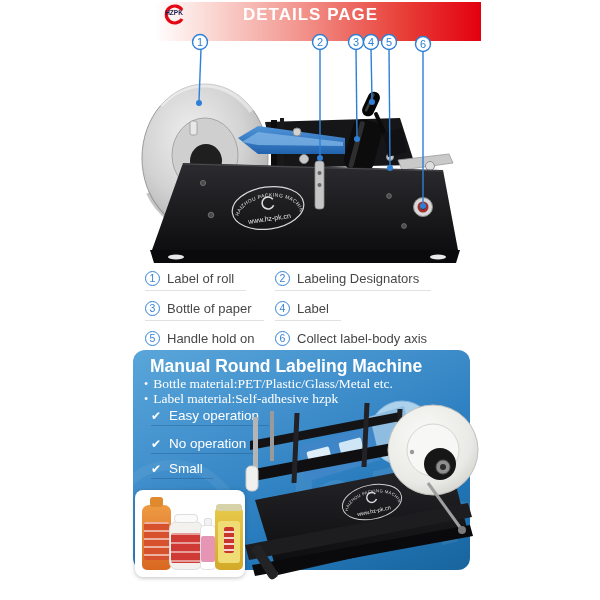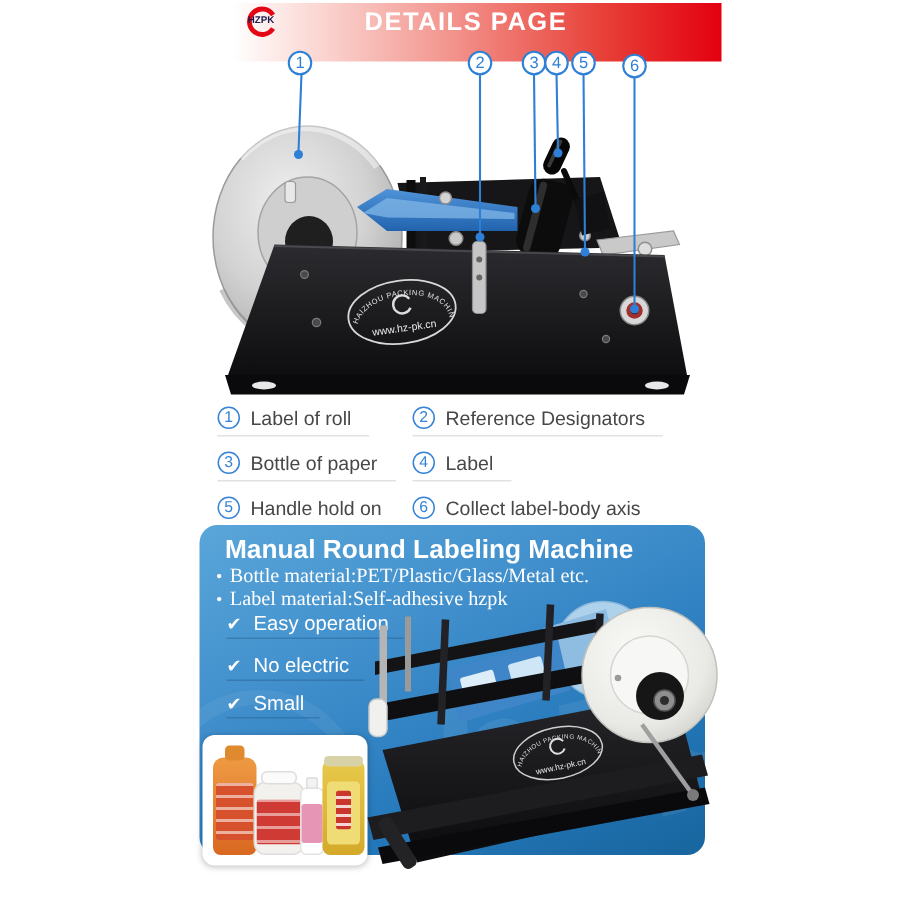--- a/index.html
+++ b/index.html
@@ -220,21 +220,21 @@
   </g>
 </svg>
 
 <div class="legend">
   <div class="legend-item">
     <span class="legend-num">1</span>
     <span class="legend-label">Label of roll</span>
   </div>
   <div class="legend-item">
     <span class="legend-num">2</span>
-    <span class="legend-label">Reference Designators</span>
+    <span class="legend-label">Labeling Designators</span>
   </div>
   <div class="legend-item">
     <span class="legend-num">3</span>
     <span class="legend-label">Bottle of paper</span>
   </div>
   <div class="legend-item">
     <span class="legend-num">4</span>
     <span class="legend-label">Label</span>
   </div>
   <div class="legend-item">
@@ -266,21 +266,21 @@
     </div>
   </div>
 
   <div class="checks">
     <div class="check-line c1">
       <span class="check-glyph">✔</span>
       <span>Easy operation</span>
     </div>
     <div class="check-line">
       <span class="check-glyph">✔</span>
-      <span>No electric</span>
+      <span>No operation</span>
     </div>
     <div class="check-line">
       <span class="check-glyph">✔</span>
       <span>Small</span>
     </div>
   </div>
 
   <div class="bottle-box">
     <div class="b b1"></div>
     <div class="b b1-cap"></div>

